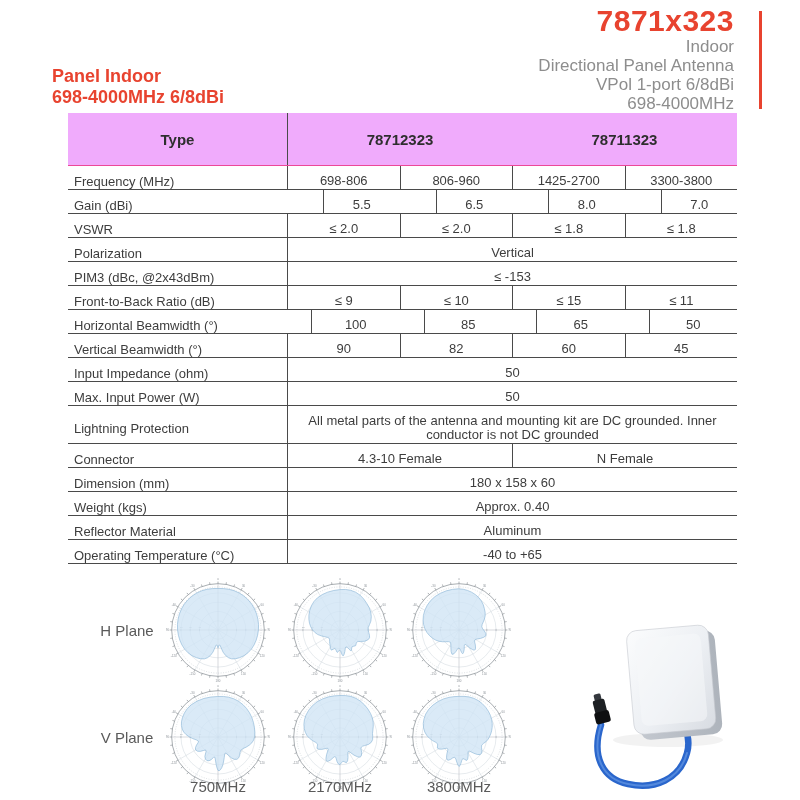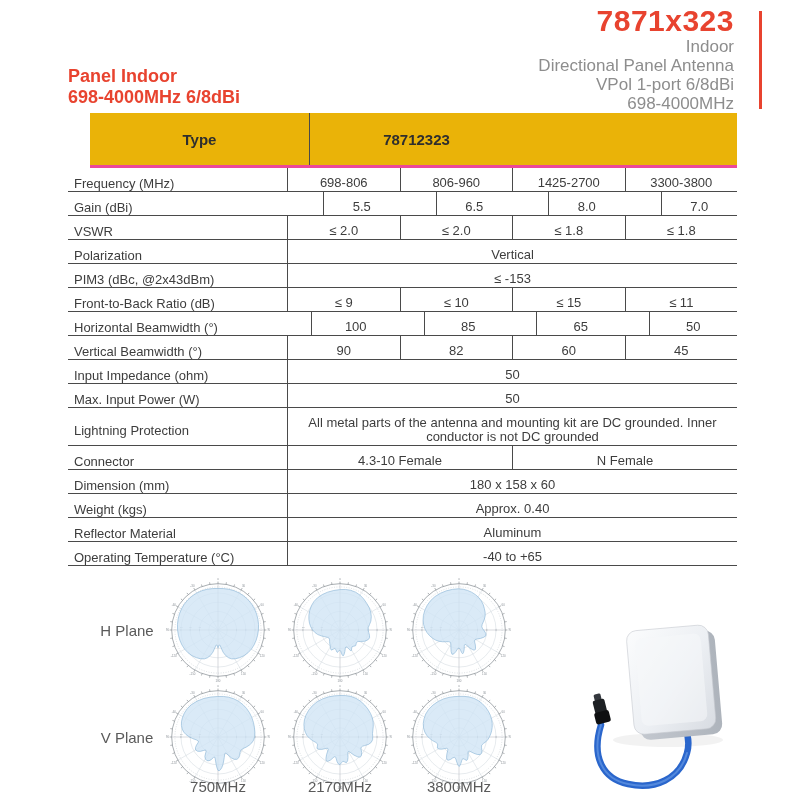--- a/index.html
+++ b/index.html
@@ -5,27 +5,27 @@
   html,body{margin:0;padding:0;background:#fff;}
   .page{position:relative;width:779px;height:800px;background:#ffffff;overflow:hidden;
         font-family:"Liberation Sans", sans-serif;}
 
   
   .hdr{position:absolute;top:5px;right:45px;text-align:right;}
   .title{font-size:30px;font-weight:bold;color:#e8432f;letter-spacing:.5px;line-height:32px;}
   .sub{font-size:17px;color:#8d8d8d;line-height:19px;}
   .redline{position:absolute;left:759px;top:11px;width:3px;height:98px;background:#e8432f;}
 
-  .side-head{position:absolute;left:68px;top:66px;font-size:18px;font-weight:bold;
+  .side-head{position:absolute;left:52px;top:66px;font-size:18px;font-weight:bold;
              color:#e8432f;line-height:21px;}
 
   
   .spec-table{position:absolute;left:68px;top:113px;width:669px;color:#3d3d3d;font-size:13px;}
-  .thead{display:grid;grid-template-columns:219px 1fr 1fr;height:52px;background:#eab308;
-         border-bottom:3px solid #ec4899;font-weight:bold;font-size:15px;color:#2e2e2e;margin-left:22px;}
+  .thead{display:grid;grid-template-columns:219px 1fr 1fr;height:52px;background:#f0abfc;
+         border-bottom:1px solid #ec4899;font-weight:bold;font-size:15px;color:#2e2e2e;}
   .thead > div{display:flex;align-items:center;justify-content:center;}
   .th-model-a{border-left:1px solid #4a4a4a;}
   .trow{display:grid;border-bottom:1px solid #4a4a4a;height:23px;overflow:hidden;}
   .trow.tall{height:37px;}
   .tlabel{display:flex;align-items:center;padding-left:6px;text-align:left;}
   .tcell{display:flex;align-items:center;justify-content:center;text-align:center;
          border-left:1px solid #4a4a4a;padding:8px 4px;line-height:14px;}
 
   
   .plane-lab{position:absolute;left:84px;width:86px;text-align:center;font-size:15px;color:#5a5a5a;}
@@ -54,20 +54,21 @@
 
   <div class="side-head">
     <div>Panel Indoor</div>
     <div>698-4000MHz 6/8dBi</div>
   </div>
 
   <div class="spec-table">
     <div class="thead">
       <div class="th-type">Type</div>
       <div class="th-model-a">78712323</div>
+      <div class="th-model-b">78711323</div>
     </div>
     <div>
         <div class="trow" style="grid-template-columns: 219px repeat(4, 1fr);">
           <div class="tlabel">Frequency (MHz)</div>
           <div class="tcell">698-806</div>
           <div class="tcell">806-960</div>
           <div class="tcell">1425-2700</div>
           <div class="tcell">3300-3800</div>
         </div>
         <div class="trow" style="grid-template-columns: 219px repeat(4, 1fr); gap: 36px;">

